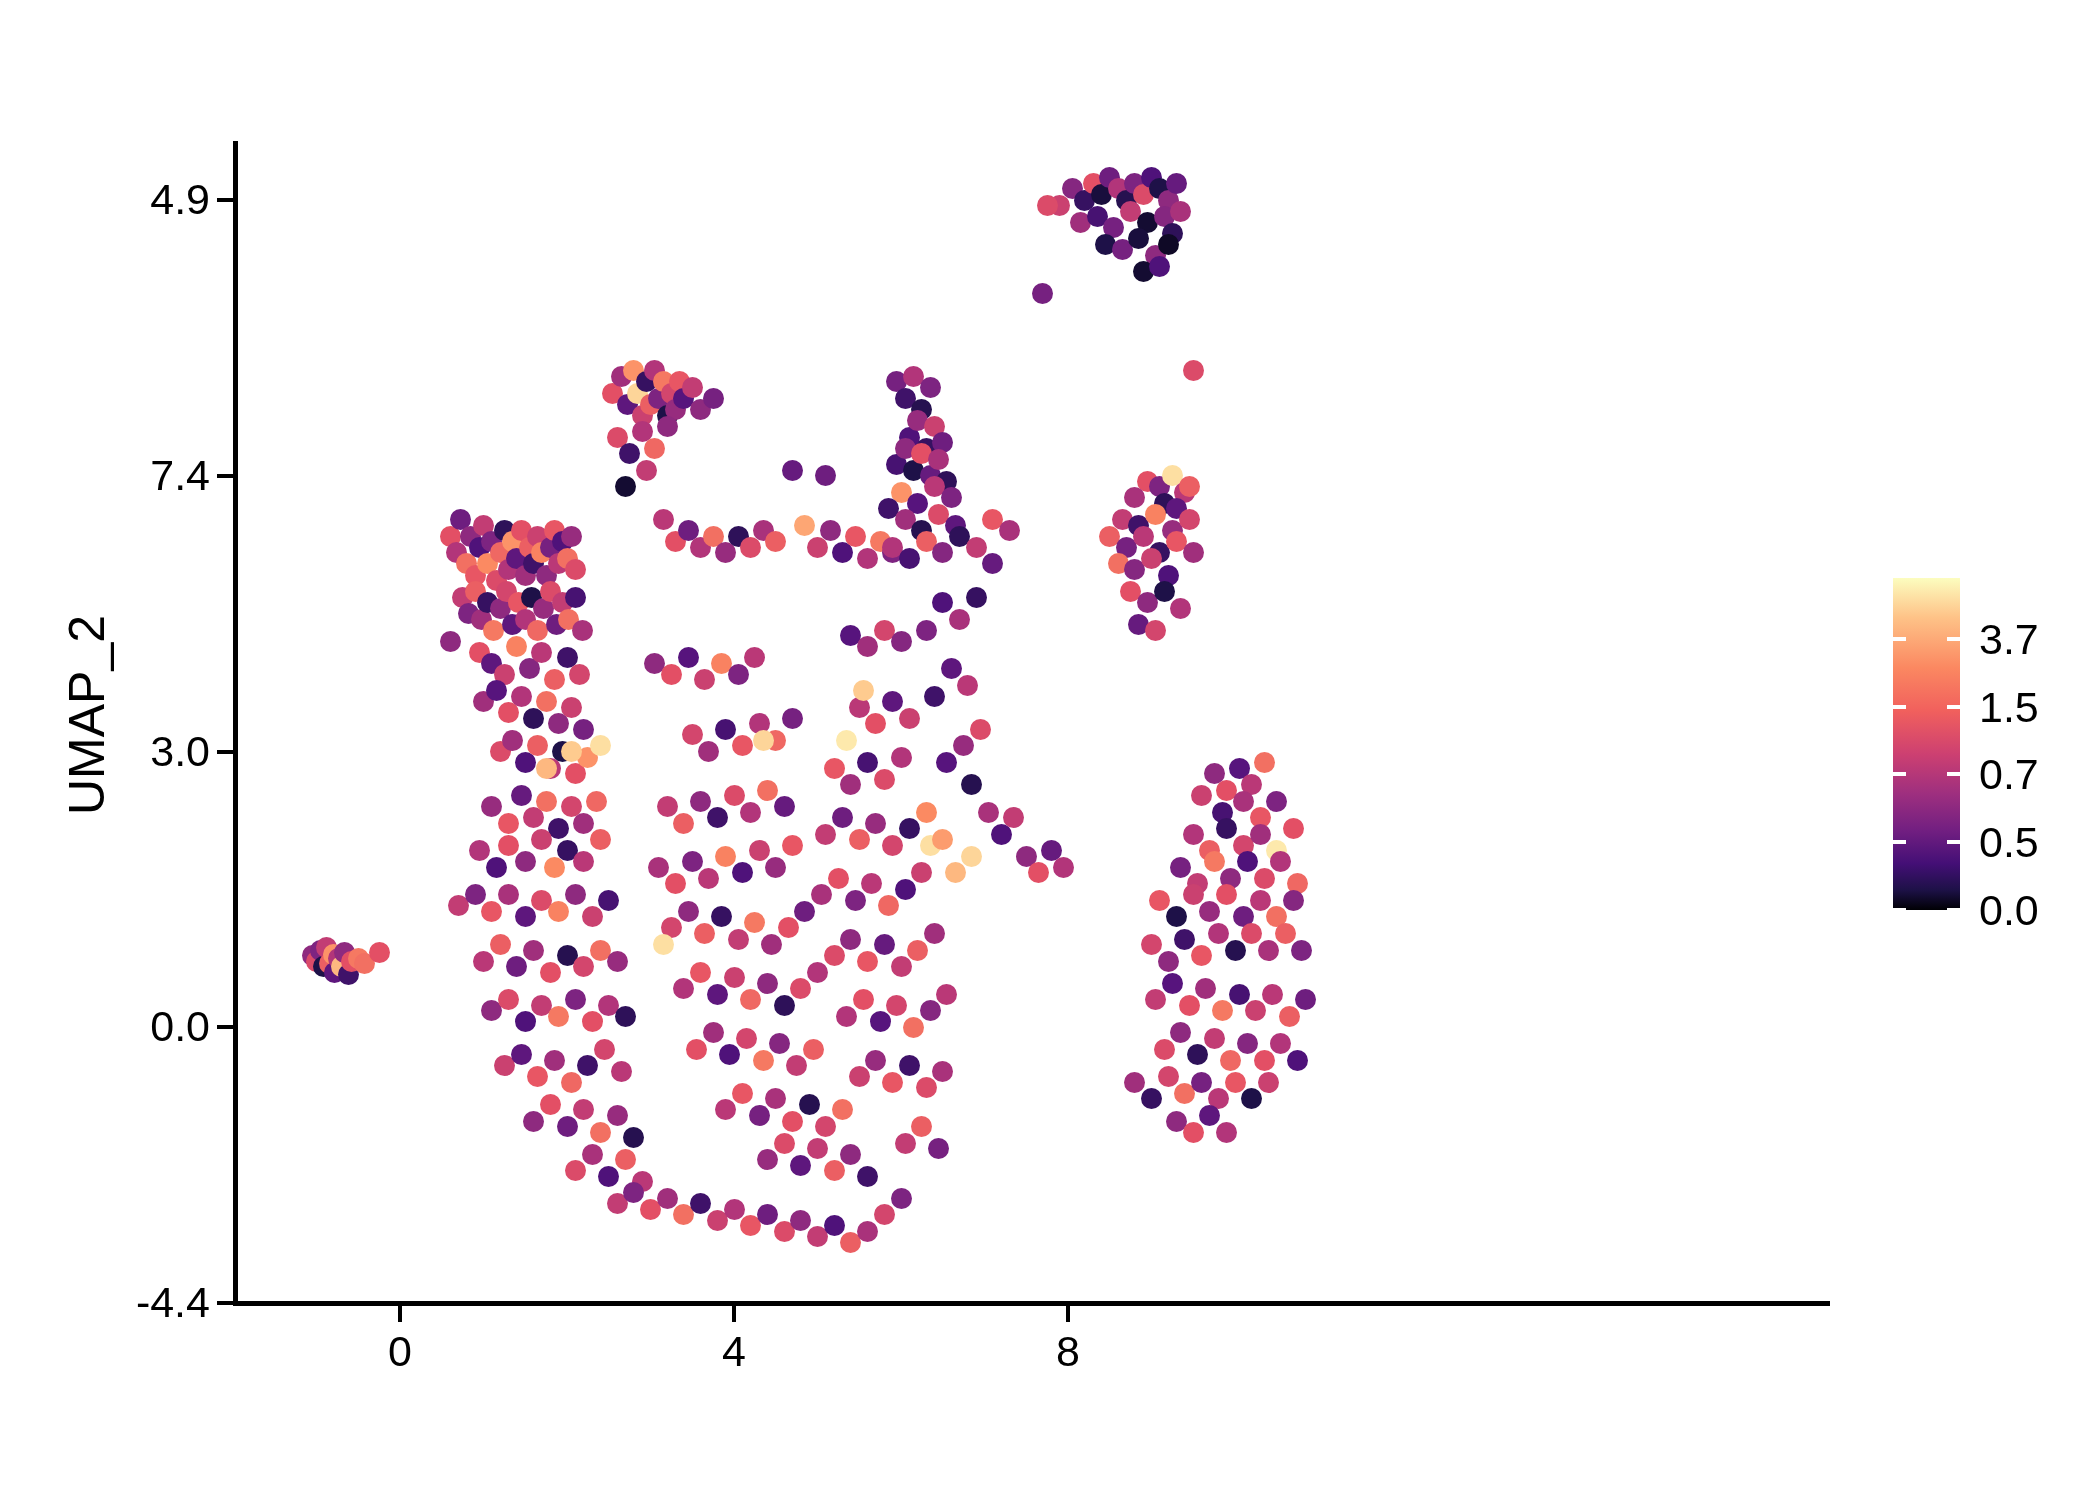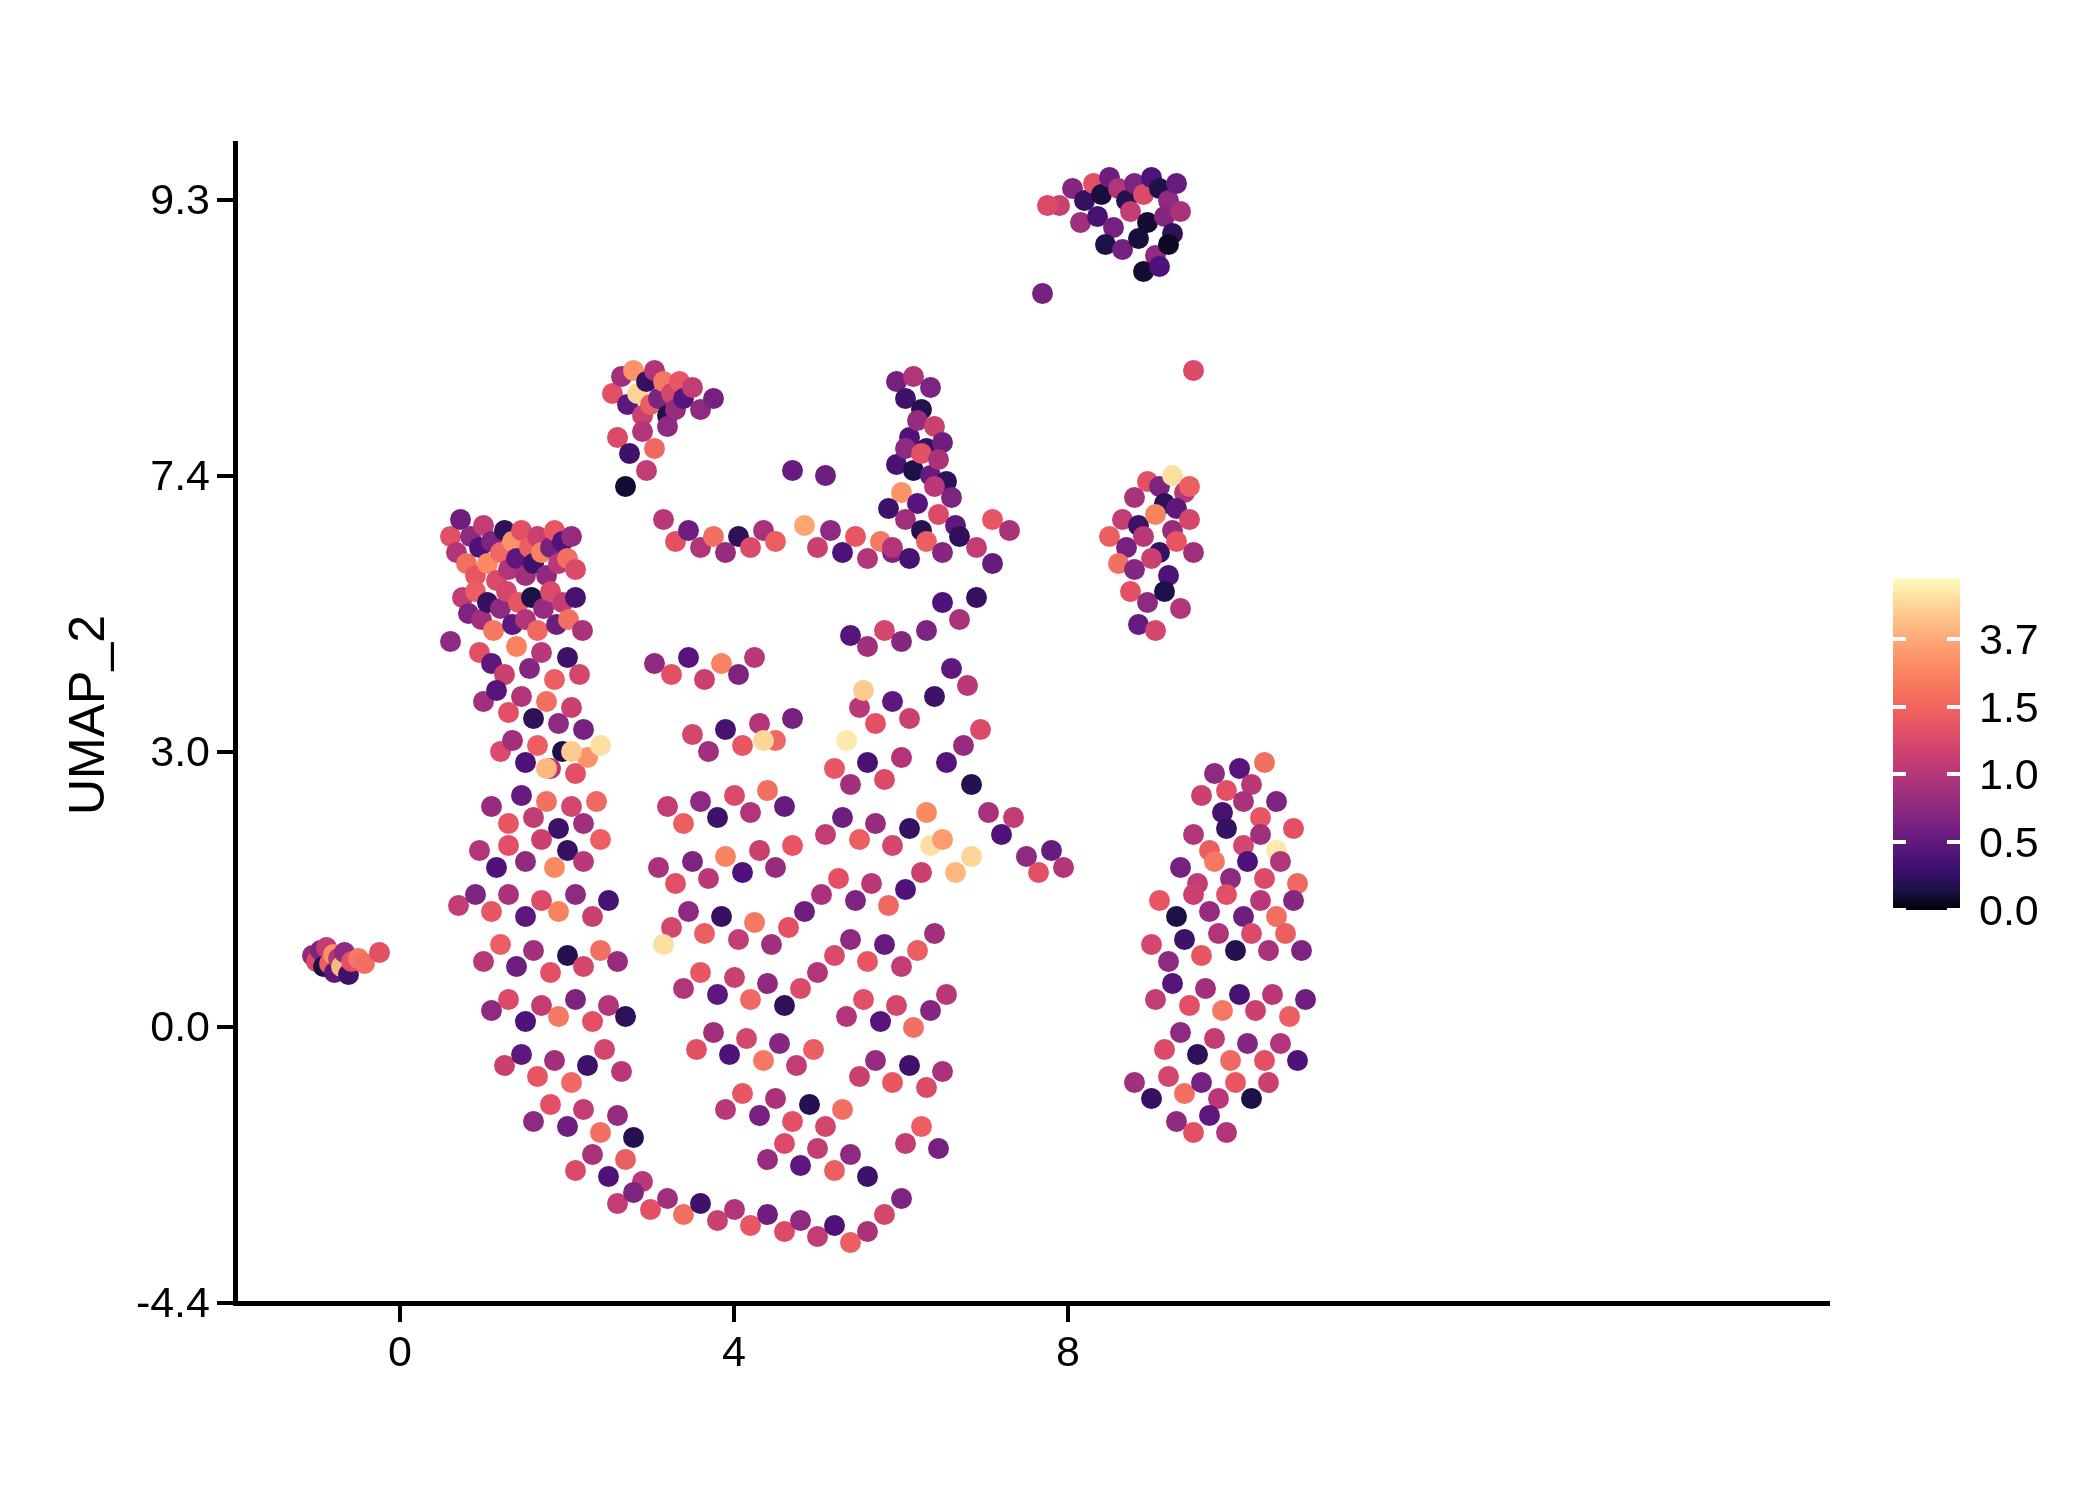--- a/index.html
+++ b/index.html
@@ -728,21 +728,21 @@
   <div id="y-ticks">
       <div class="tick-mark-y" style="top: 1301px;"></div>
       <div class="tick-label-y" style="top: 1281px;">-4.4</div>
       <div class="tick-mark-y" style="top: 1025.25px;"></div>
       <div class="tick-label-y" style="top: 1005.25px;">0.0</div>
       <div class="tick-mark-y" style="top: 749.5px;"></div>
       <div class="tick-label-y" style="top: 729.5px;">3.0</div>
       <div class="tick-mark-y" style="top: 473.75px;"></div>
       <div class="tick-label-y" style="top: 453.75px;">7.4</div>
       <div class="tick-mark-y" style="top: 198px;"></div>
-      <div class="tick-label-y" style="top: 178px;">9.3</div>
+      <div class="tick-label-y" style="top: 178px;">4.9</div>
     </div>
   <div id="x-ticks">
       <div class="tick-mark-x" style="left: 398px;"></div>
       <div class="tick-label-x" style="left: 400px;">0</div>
       <div class="tick-mark-x" style="left: 732px;"></div>
       <div class="tick-label-x" style="left: 734px;">4</div>
       <div class="tick-mark-x" style="left: 1066px;"></div>
       <div class="tick-label-x" style="left: 1068px;">8</div>
     </div>
 
@@ -752,21 +752,21 @@
     <div id="legend-bar"></div>
     <div id="legend-ticks">
         <div class="legend-tick-left" style="top: 330px;"></div>
         <div class="legend-tick-right" style="top: 330px;"></div>
         <div class="legend-label" style="top: 332px;">0.0</div>
         <div class="legend-tick-left" style="top: 262.245px;"></div>
         <div class="legend-tick-right" style="top: 262.245px;"></div>
         <div class="legend-label" style="top: 264.245px;">0.5</div>
         <div class="legend-tick-left" style="top: 194.49px;"></div>
         <div class="legend-tick-right" style="top: 194.49px;"></div>
-        <div class="legend-label" style="top: 196.49px;">1.0</div>
+        <div class="legend-label" style="top: 196.49px;">0.7</div>
         <div class="legend-tick-left" style="top: 126.735px;"></div>
         <div class="legend-tick-right" style="top: 126.735px;"></div>
         <div class="legend-label" style="top: 128.735px;">1.5</div>
         <div class="legend-tick-left" style="top: 58.9796px;"></div>
         <div class="legend-tick-right" style="top: 58.9796px;"></div>
         <div class="legend-label" style="top: 60.9796px;">3.7</div>
       </div>
   </div>
 
 </div>

